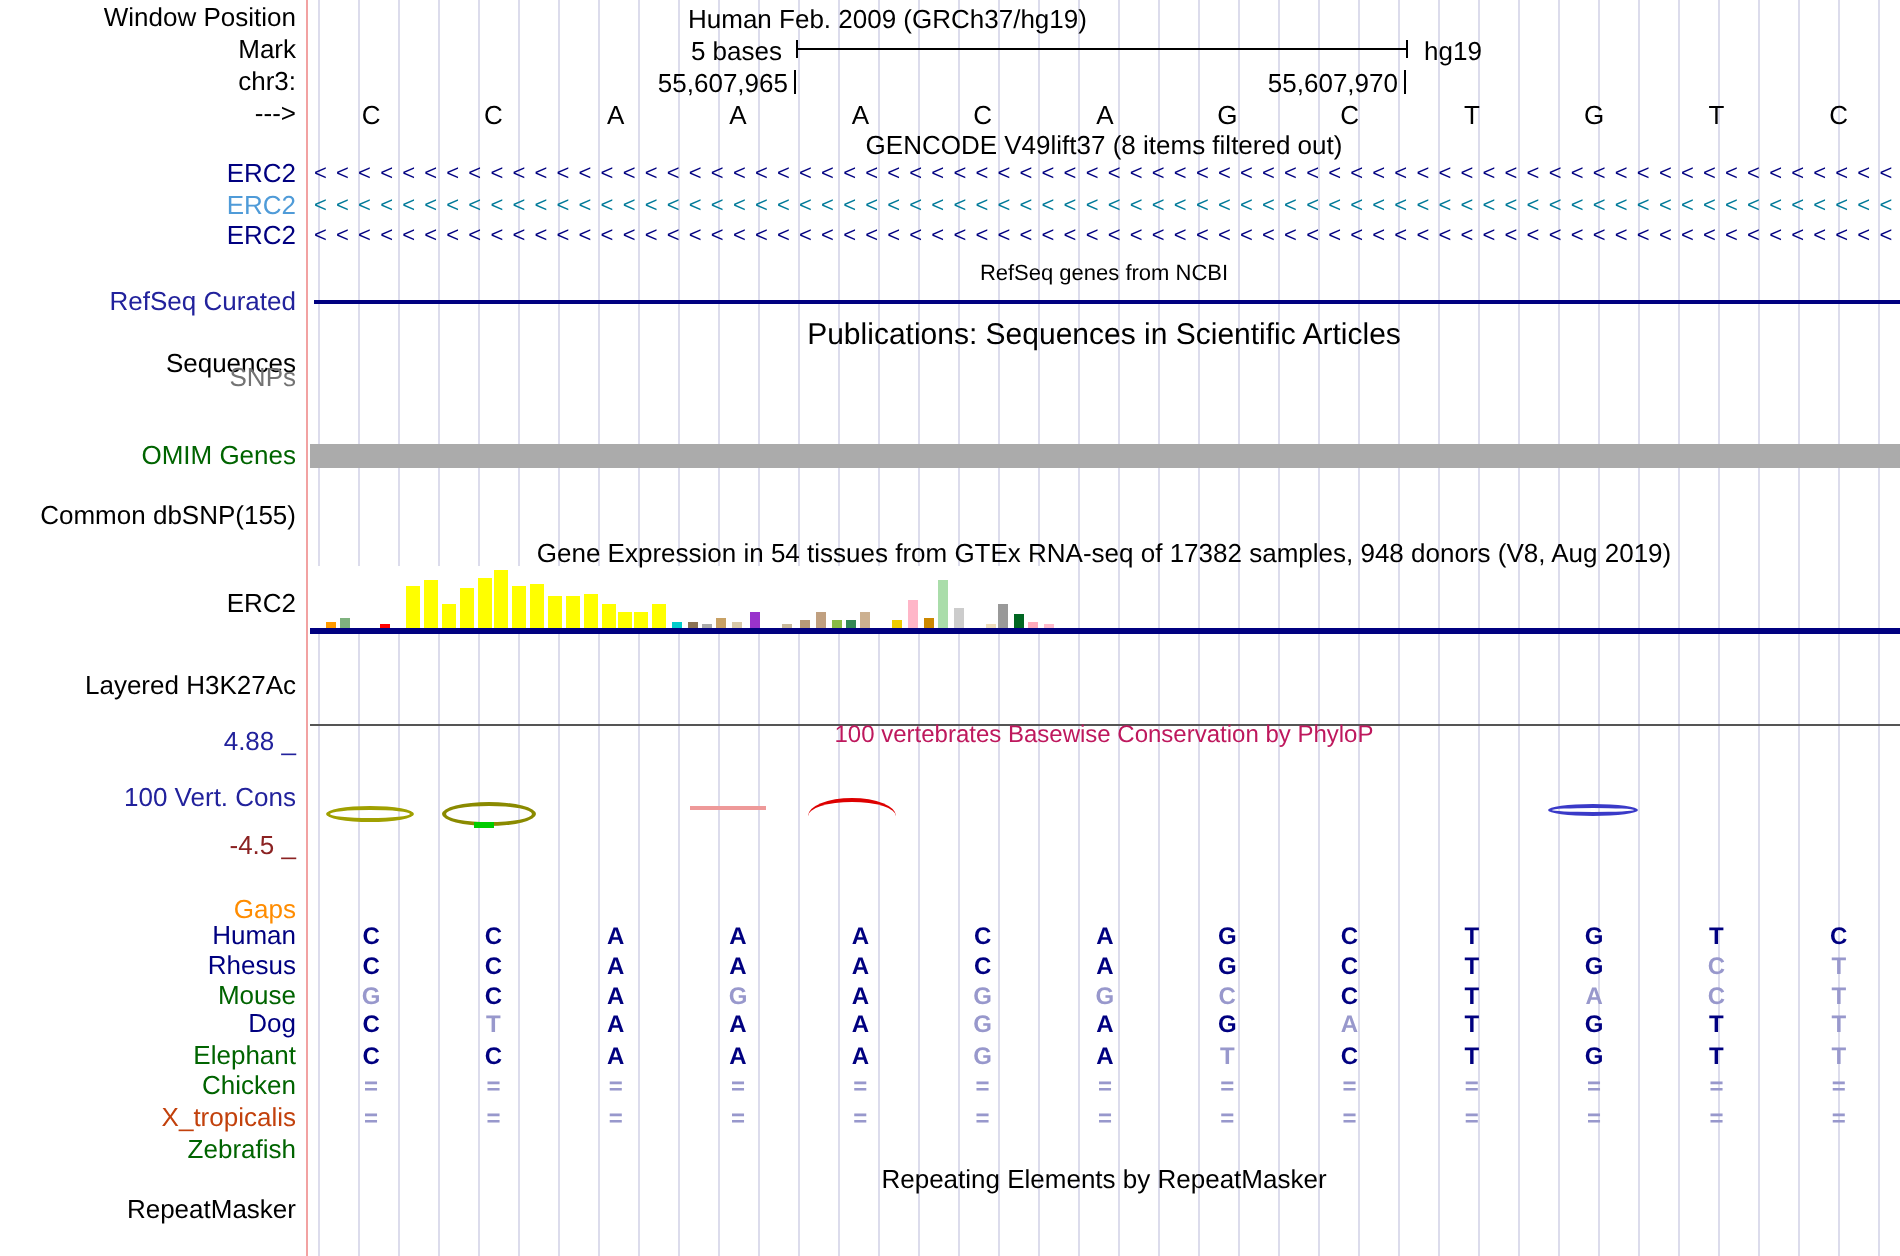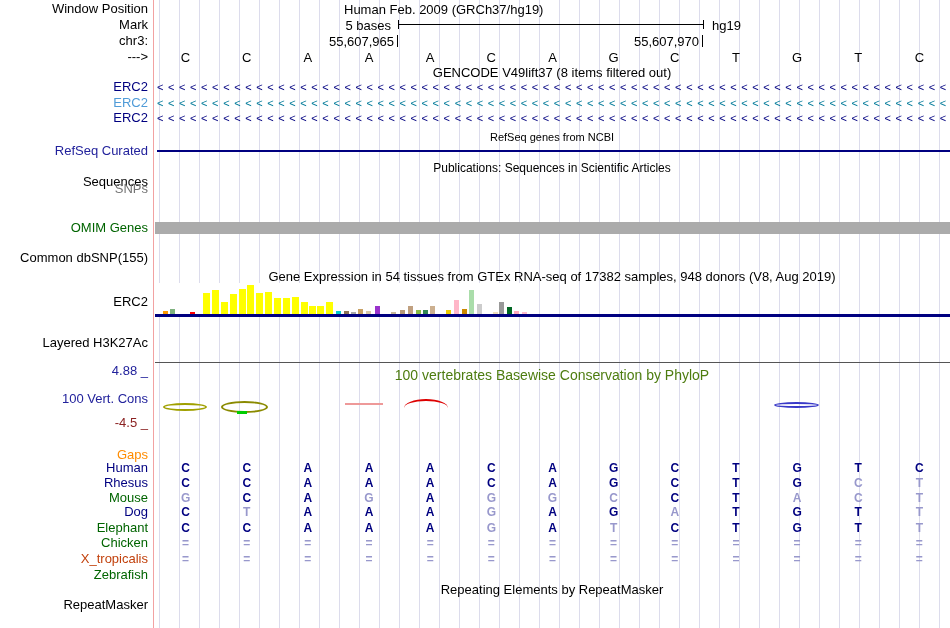--- a/index.html
+++ b/index.html
@@ -102,23 +102,23 @@
       <div class="abs lbl gutter" style="top: 476px; color: rgb(0, 0, 128);">Rhesus</div>
       <div class="abs lbl gutter" style="top: 491px; color: rgb(0, 100, 0);">Mouse</div>
       <div class="abs lbl gutter" style="top: 505px; color: rgb(0, 0, 128);">Dog</div>
       <div class="abs lbl gutter" style="top: 521px; color: rgb(0, 100, 0);">Elephant</div>
       <div class="abs lbl gutter" style="top: 536px; color: rgb(0, 100, 0);">Chicken</div>
       <div class="abs lbl gutter" style="top: 552px; color: #c2410c;">X_tropicalis</div>
       <div class="abs lbl gutter" style="top: 568px; color: rgb(0, 100, 0);">Zebrafish</div>
       <div class="abs lbl gutter" style="top: 598px; color: rgb(0, 0, 0);">RepeatMasker</div>
       <div class="abs lbl ctitle" style="top: 66px; color: rgb(0, 0, 0); font-size: 13px;">GENCODE V49lift37 (8 items filtered out)</div>
       <div class="abs lbl ctitle" style="top: 130px; color: rgb(0, 0, 0); font-size: 11px;">RefSeq genes from NCBI</div>
-      <div class="abs lbl ctitle" style="top: 161px; color: rgb(0, 0, 0); font-size: 12px;">Publications: Sequences in Scientific Articles</div>
+      <div class="abs lbl ctitle" style="top: 161px; color: rgb(0, 0, 0); font-size: 15px;">Publications: Sequences in Scientific Articles</div>
       <div class="abs lbl ctitle" style="top: 270px; color: rgb(0, 0, 0); font-size: 13px;">Gene Expression in 54 tissues from GTEx RNA-seq of 17382 samples, 948 donors (V8, Aug 2019)</div>
-      <div class="abs lbl ctitle" style="top: 368px; color: #4d7c0f; font-size: 14px;">100 vertebrates Basewise Conservation by PhyloP</div>
+      <div class="abs lbl ctitle" style="top: 360px; color: #be185d; font-size: 12px;">100 vertebrates Basewise Conservation by PhyloP</div>
       <div class="abs lbl ctitle" style="top: 583px; color: rgb(0, 0, 0); font-size: 13px;">Repeating Elements by RepeatMasker</div>
       <div class="abs base" style="left: 185.575px; top: 50px;">C</div>
       <div class="abs base" style="left: 246.725px; top: 50px;">C</div>
       <div class="abs base" style="left: 307.875px; top: 50px;">A</div>
       <div class="abs base" style="left: 369.025px; top: 50px;">A</div>
       <div class="abs base" style="left: 430.175px; top: 50px;">A</div>
       <div class="abs base" style="left: 491.325px; top: 50px;">C</div>
       <div class="abs base" style="left: 552.475px; top: 50px;">A</div>
       <div class="abs base" style="left: 613.625px; top: 50px;">G</div>
       <div class="abs base" style="left: 674.775px; top: 50px;">C</div>

